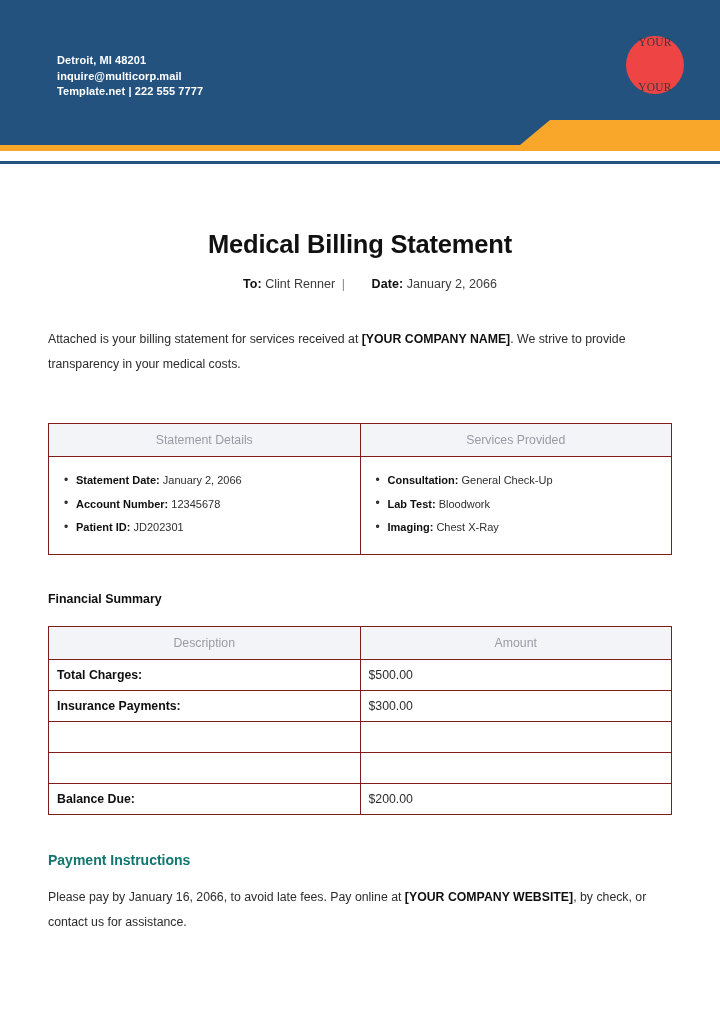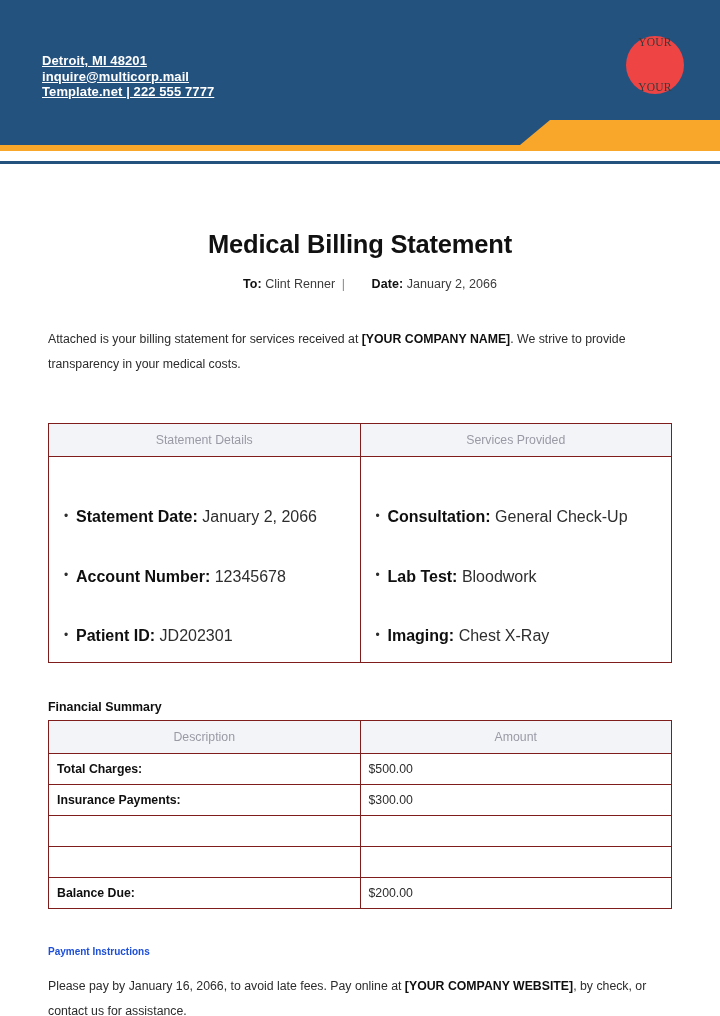--- a/index.html
+++ b/index.html
@@ -26,29 +26,28 @@
   
   .header {
     position: relative;
     width: 720px;
     height: 145px;
     background: #24527f;
     overflow: hidden;
   }
   .header-contact {
     position: absolute;
-    left: 42px;
+    left: 57px;
     top: 53px;
-    font-size: 13px;
+    font-size: 11px;
     line-height: 15.5px;
     color: #ffffff;
     font-weight: 700;
     letter-spacing: 0.1px;
     white-space: nowrap;
-    text-decoration: underline;
   }
   .header-contact div { white-space: nowrap; }
   .logo-circle {
     position: absolute;
     right: 36px;
     top: 36px;
     width: 58px;
     height: 58px;
     border-radius: 50%;
     background: #ef4444;
@@ -139,60 +138,59 @@
     height: 32px;
     vertical-align: middle;
   }
   .info-table { margin-top: 46px; }
   .info-table td {
     vertical-align: top;
     padding: 12px 14px 14px 14px;
   }
   .blist { margin: 0; padding: 0; list-style: none; }
   .blist li {
-    font-size: 16px;
+    font-size: 11px;
     line-height: 23.5px;
     color: #2e2e2e;
     position: relative;
     padding-left: 13px;
-    margin-top: 36px;
   }
   .blist li::before {
     content: "•";
     position: absolute;
     left: 1px;
     top: -0.5px;
     color: #2e2e2e;
     font-size: 12px;
   }
   .blist li b { color: #0f0f0f; font-weight: 700; }
 
   
   .section-head {
     margin-top: 37px;
     font-size: 12.4px;
     font-weight: 700;
     color: #0f0f0f;
   }
-  .fin-table { margin-top: 6px; }
+  .fin-table { margin-top: 20px; }
   .fin-table td {
     height: 30px;
     padding: 0 8px;
     font-size: 12.3px;
     color: #2c2c2c;
     vertical-align: middle;
   }
   .fin-table td.lbl { font-weight: 700; color: #0f0f0f; }
   .fin-table tr.blank td { height: 30px; }
 
   .pay-head {
     margin-top: 37px;
-    font-size: 10px;
+    font-size: 14px;
     font-weight: 700;
-    color: #1d4ed8;
+    color: #0f766e;
   }
   .pay-text {
     margin-top: 17px;
     font-size: 12.3px;
     line-height: 25px;
     color: #2c2c2c;
   }
   .pay-text b { color: #0f0f0f; font-weight: 700; }
 </style>
 </head>

